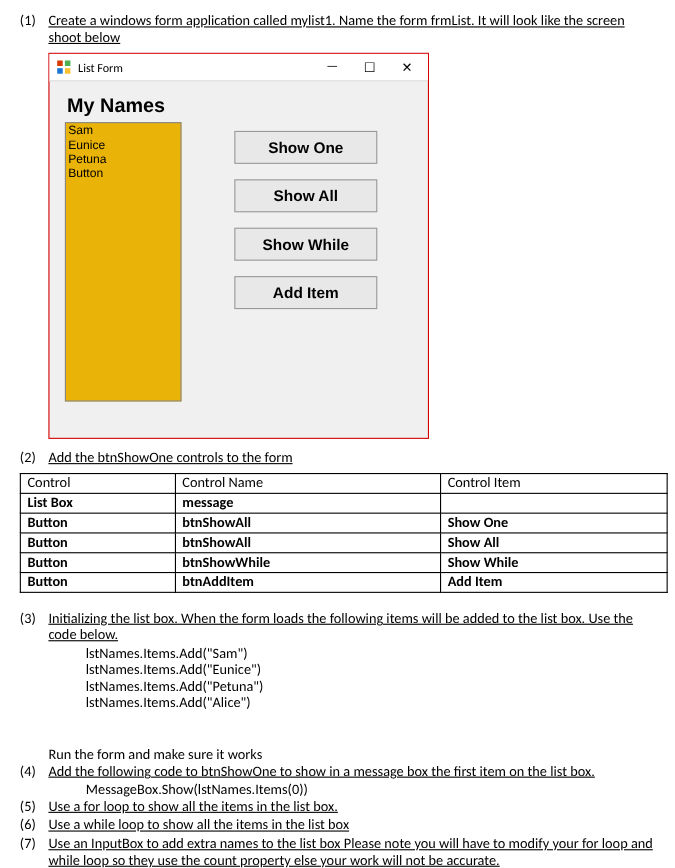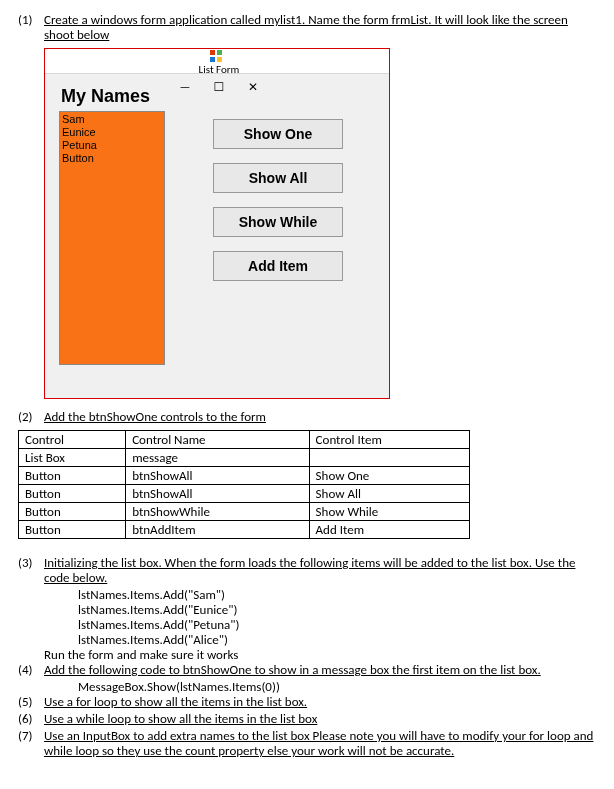--- a/index.html
+++ b/index.html
@@ -19,40 +19,40 @@
   .instr .num {
     width: 26px;
     flex-shrink: 0;
   }
   .instr .body {
     flex: 1;
     text-decoration: underline;
   }
   .indent {
     margin-left: 26px;
+    margin-top: 32px;
   }
   .indent2 {
     margin-left: 60px;
   }
   
   .win-wrap {
     margin: 6px 0 10px 26px;
     border: 1px solid #d60000;
     width: 344px;
     background: #f0f0f0;
   }
   .titlebar {
     height: 24px;
     background: #fff;
     border-bottom: 1px solid #d8d8d8;
     display: flex;
     align-items: center;
     padding: 0 2px 0 6px;
     font-size: 11px;
-    flex-direction: column;
   }
   .titlebar .icon {
     width: 14px; height: 14px; margin-right: 6px;
     display: inline-flex; align-items: center; justify-content: center;
   }
   .titlebar .title { flex: 1; }
   .titlebar .ctrls { display: flex; gap: 0; }
   .titlebar .ctrl {
     width: 34px; height: 22px;
     display: flex; align-items: center; justify-content: center;
@@ -67,21 +67,21 @@
   .form-title {
     font-family: Arial, sans-serif;
     font-weight: bold;
     font-size: 18px;
     margin: 2px 0 4px 2px;
   }
   .form-row { display: flex; }
   .listbox {
     width: 100px;
     height: 250px;
-    background: #f97316;
+    background: #eab308;
     border: 1px solid #888;
     font-size: 11px;
     font-family: "Segoe UI", Arial, sans-serif;
     padding: 1px 2px;
     line-height: 13px;
   }
   .btn-col {
     margin-left: 48px;
     display: flex;
     flex-direction: column;
@@ -97,27 +97,27 @@
     font-weight: bold;
     font-size: 14px;
     display: flex;
     align-items: center;
     justify-content: center;
   }
   
   table.spec {
     border-collapse: collapse;
     margin: 6px 0 16px 0;
-    width: 452px;
+    width: 589px;
   }
   table.spec th, table.spec td {
     border: 1px solid #000;
     padding: 1px 6px;
     text-align: left;
-    font-weight: normal;
+    font-weight: bold;
     font-size: 13px;
   }
   table.spec th { font-weight: normal; }
   .hdr-row td, .hdr-row th { font-weight: bold; }
 </style>
 </head>
 <body>
 
 <div class="instr">
   <div class="num">(1)</div>

